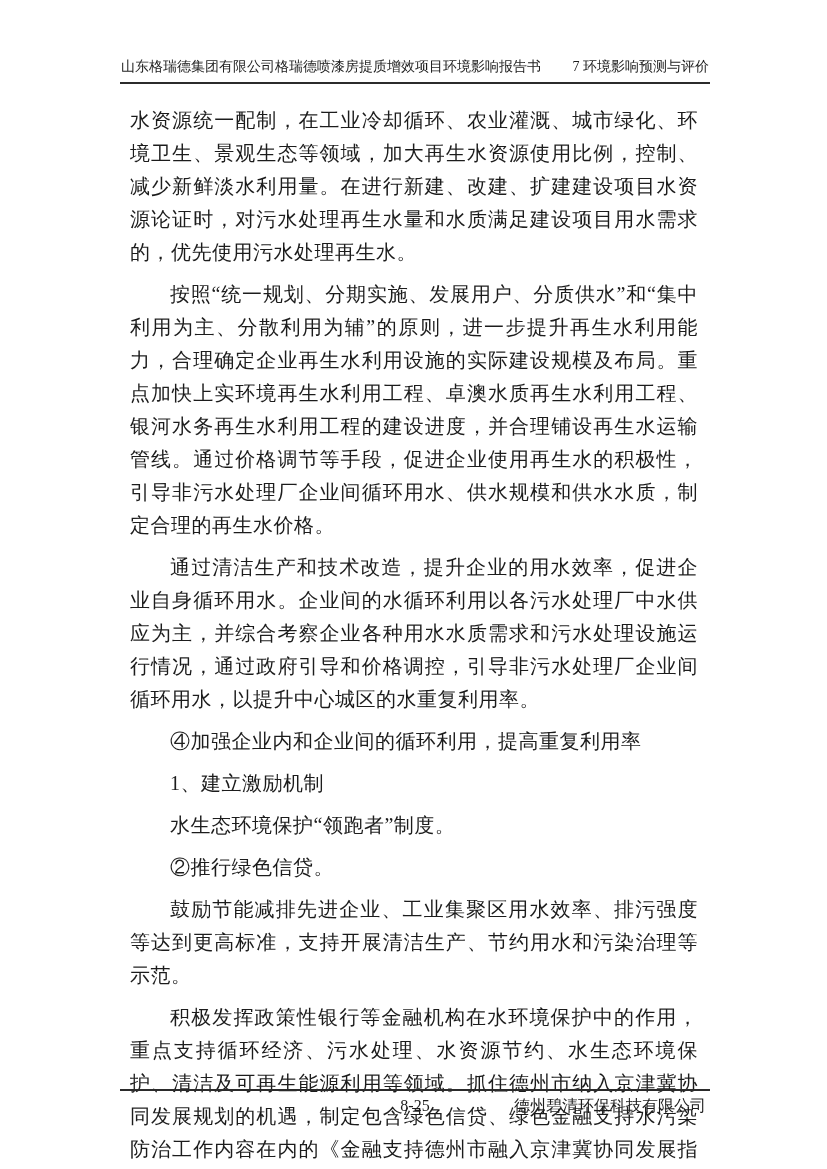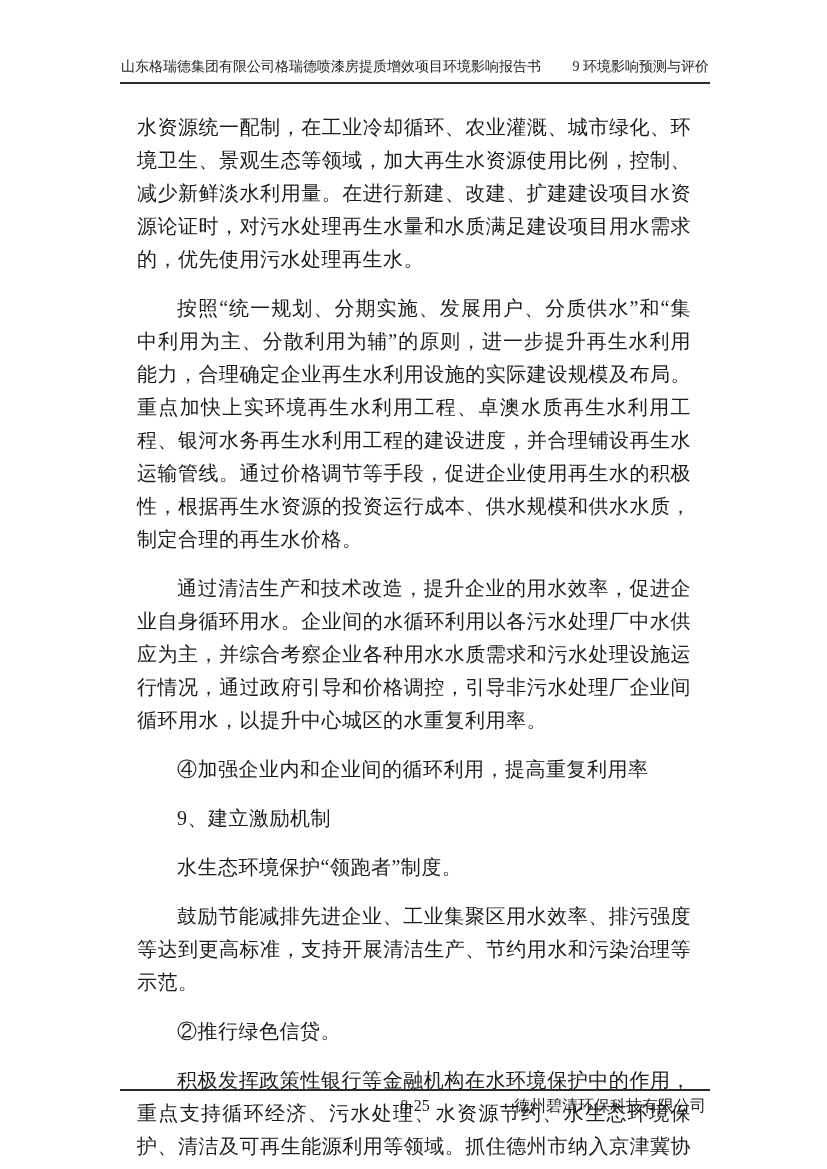--- a/index.html
+++ b/index.html
@@ -42,21 +42,21 @@
     left: 121px;
     top: 95px;
     width: 586px;
     font-size: 20px;
     line-height: 33px;
     letter-spacing: 0.5px;
     text-align: justify;
     text-justify: inter-ideograph;
   }
   .body-text p {
-    margin: 16px;
+    margin: 9px;
     padding: 0;
     text-indent: 2em;
   }
   .body-text p.no-indent {
     text-indent: 0;
   }
   .footer-rule {
     position: absolute;
     left: 120px;
     width: 590px;
@@ -84,33 +84,33 @@
     right: 4px;
   }
 </style>
 </head>
 <body>
 
 <div class="page">
 
   <div class="header">
     <span>山东格瑞德集团有限公司格瑞德喷漆房提质增效项目环境影响报告书</span>
-    <span>9 环境影响预测与评价</span>
+    <span>7 环境影响预测与评价</span>
   </div>
   <div class="header-rule"></div>
 
   <div class="body-text">
     <p class="no-indent">水资源统一配制，在工业冷却循环、农业灌溉、城市绿化、环境卫生、景观生态等领域，加大再生水资源使用比例，控制、减少新鲜淡水利用量。在进行新建、改建、扩建建设项目水资源论证时，对污水处理再生水量和水质满足建设项目用水需求的，优先使用污水处理再生水。</p>
-    <p>按照“统一规划、分期实施、发展用户、分质供水”和“集中利用为主、分散利用为辅”的原则，进一步提升再生水利用能力，合理确定企业再生水利用设施的实际建设规模及布局。重点加快上实环境再生水利用工程、卓澳水质再生水利用工程、银河水务再生水利用工程的建设进度，并合理铺设再生水运输管线。通过价格调节等手段，促进企业使用再生水的积极性，根据再生水资源的投资运行成本、供水规模和供水水质，制定合理的再生水价格。</p>
+    <p>按照“统一规划、分期实施、发展用户、分质供水”和“集中利用为主、分散利用为辅”的原则，进一步提升再生水利用能力，合理确定企业再生水利用设施的实际建设规模及布局。重点加快上实环境再生水利用工程、卓澳水质再生水利用工程、银河水务再生水利用工程的建设进度，并合理铺设再生水运输管线。通过价格调节等手段，促进企业使用再生水的积极性，引导非污水处理厂企业间循环用水、供水规模和供水水质，制定合理的再生水价格。</p>
     <p>通过清洁生产和技术改造，提升企业的用水效率，促进企业自身循环用水。企业间的水循环利用以各污水处理厂中水供应为主，并综合考察企业各种用水水质需求和污水处理设施运行情况，通过政府引导和价格调控，引导非污水处理厂企业间循环用水，以提升中心城区的水重复利用率。</p>
     <p>④加强企业内和企业间的循环利用，提高重复利用率</p>
-    <p>9、建立激励机制</p>
+    <p>1、建立激励机制</p>
     <p>水生态环境保护“领跑者”制度。</p>
+    <p>②推行绿色信贷。</p>
     <p>鼓励节能减排先进企业、工业集聚区用水效率、排污强度等达到更高标准，支持开展清洁生产、节约用水和污染治理等示范。</p>
-    <p>②推行绿色信贷。</p>
     <p>积极发挥政策性银行等金融机构在水环境保护中的作用，重点支持循环经济、污水处理、水资源节约、水生态环境保护、清洁及可再生能源利用等领域。抓住德州市纳入京津冀协同发展规划的机遇，制定包含绿色信贷、绿色金融支持水污染防治工作内容在内的《金融支持德州市融入京津冀协同发展指导意见》。发挥宣传、引导作用，加大对水污染防治工作领域的直接融资力度，积极发展绿色债券、绿色资产证券化等创新金融工具，推动扩大 PPP 模式的融资规模。加强环境信用体系建设，分级建立企业环境信用评价体系，相关部门提供企业环境保护的违法信息，将信息纳入到省域征信服务平台系统。环保、银行、证券、保险等方面要加强协作联动，实现部门间的信息共享，全面推进守信激励与失信惩戒机制建设。试点涉重金属企业投保环境污染强制责任保险，鼓励石化、化工、</p>
   </div>
 
   <div class="footer-rule"></div>
   <div class="footer">
     <span class="page-number">8-25</span>
     <span class="company">德州碧清环保科技有限公司</span>
   </div>
 
 </div>

